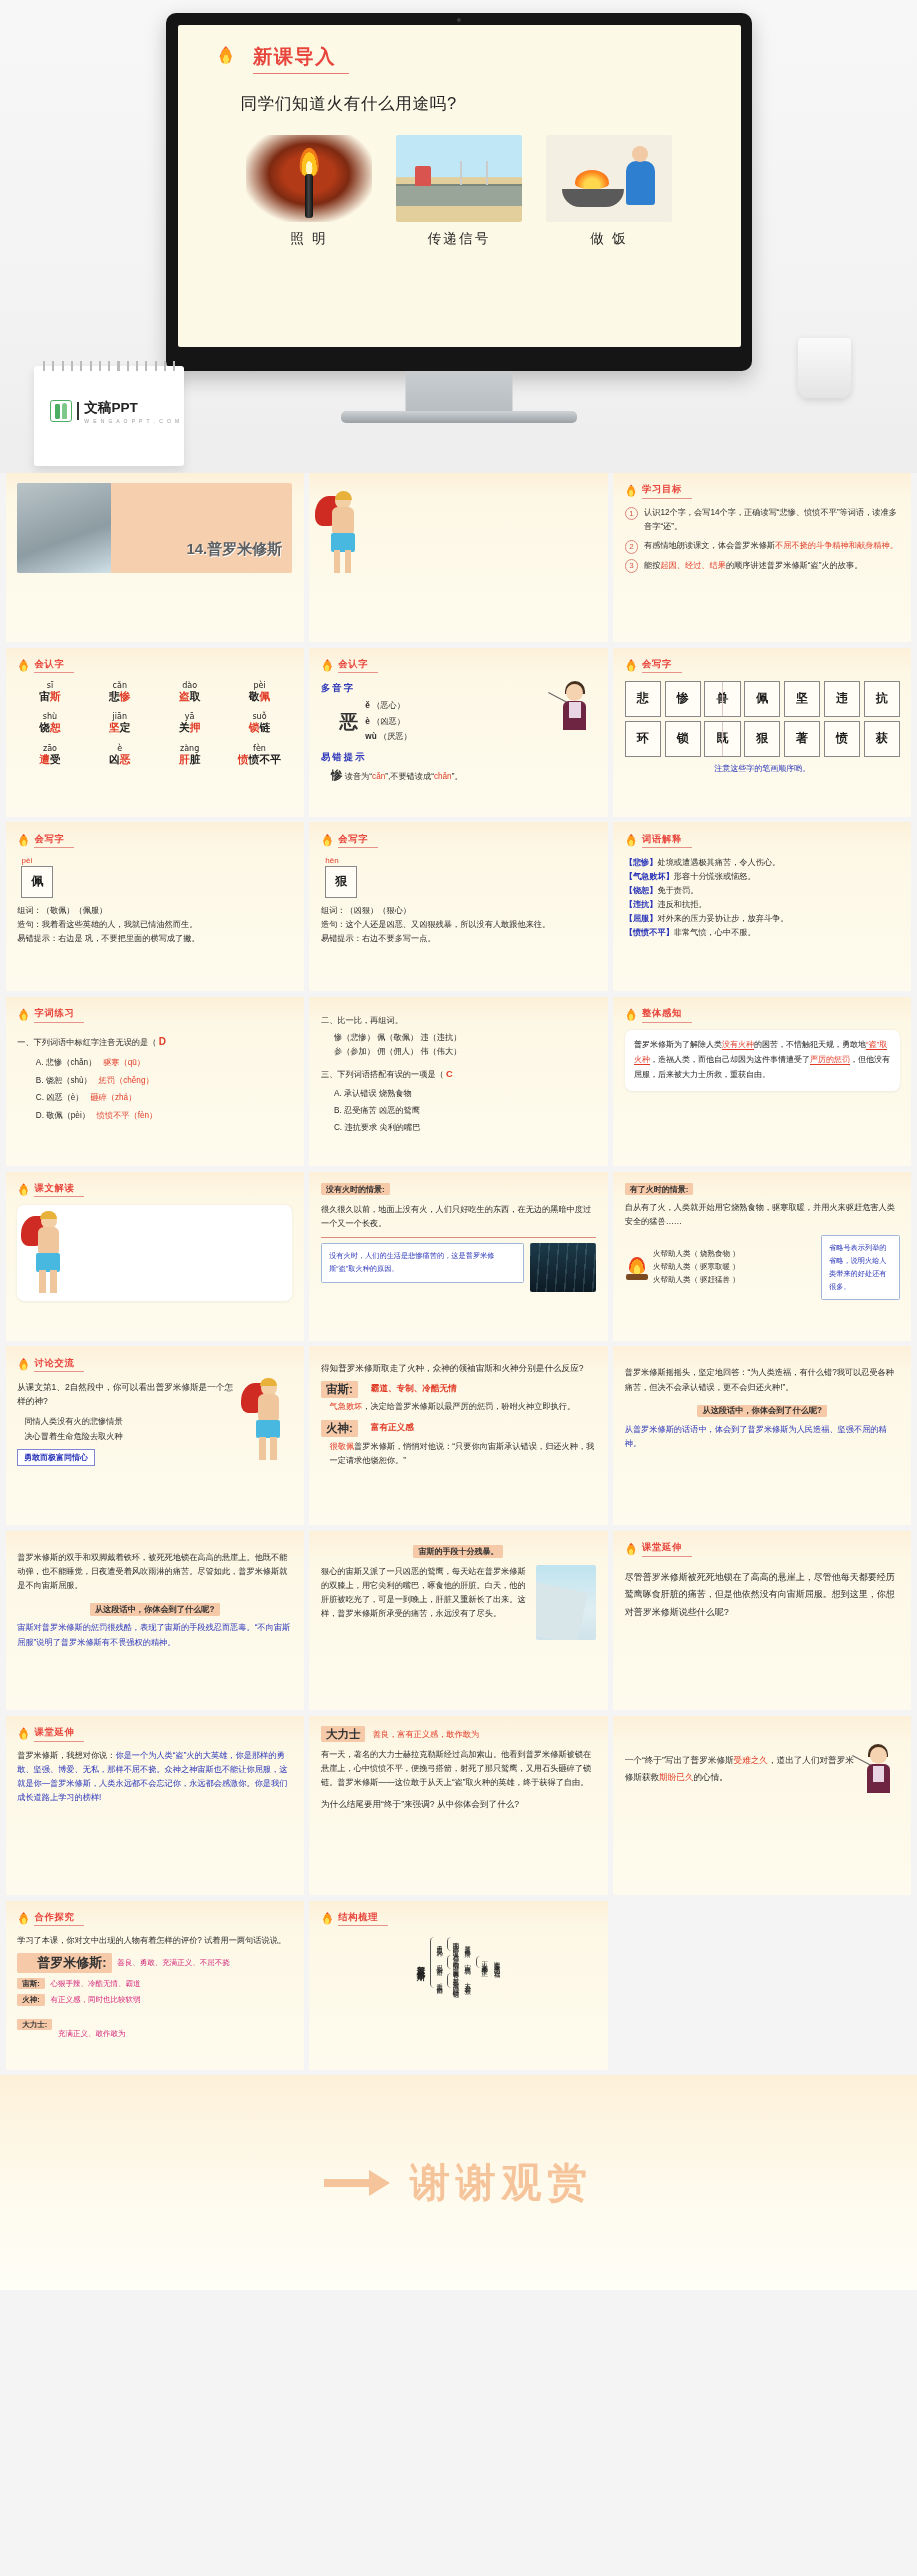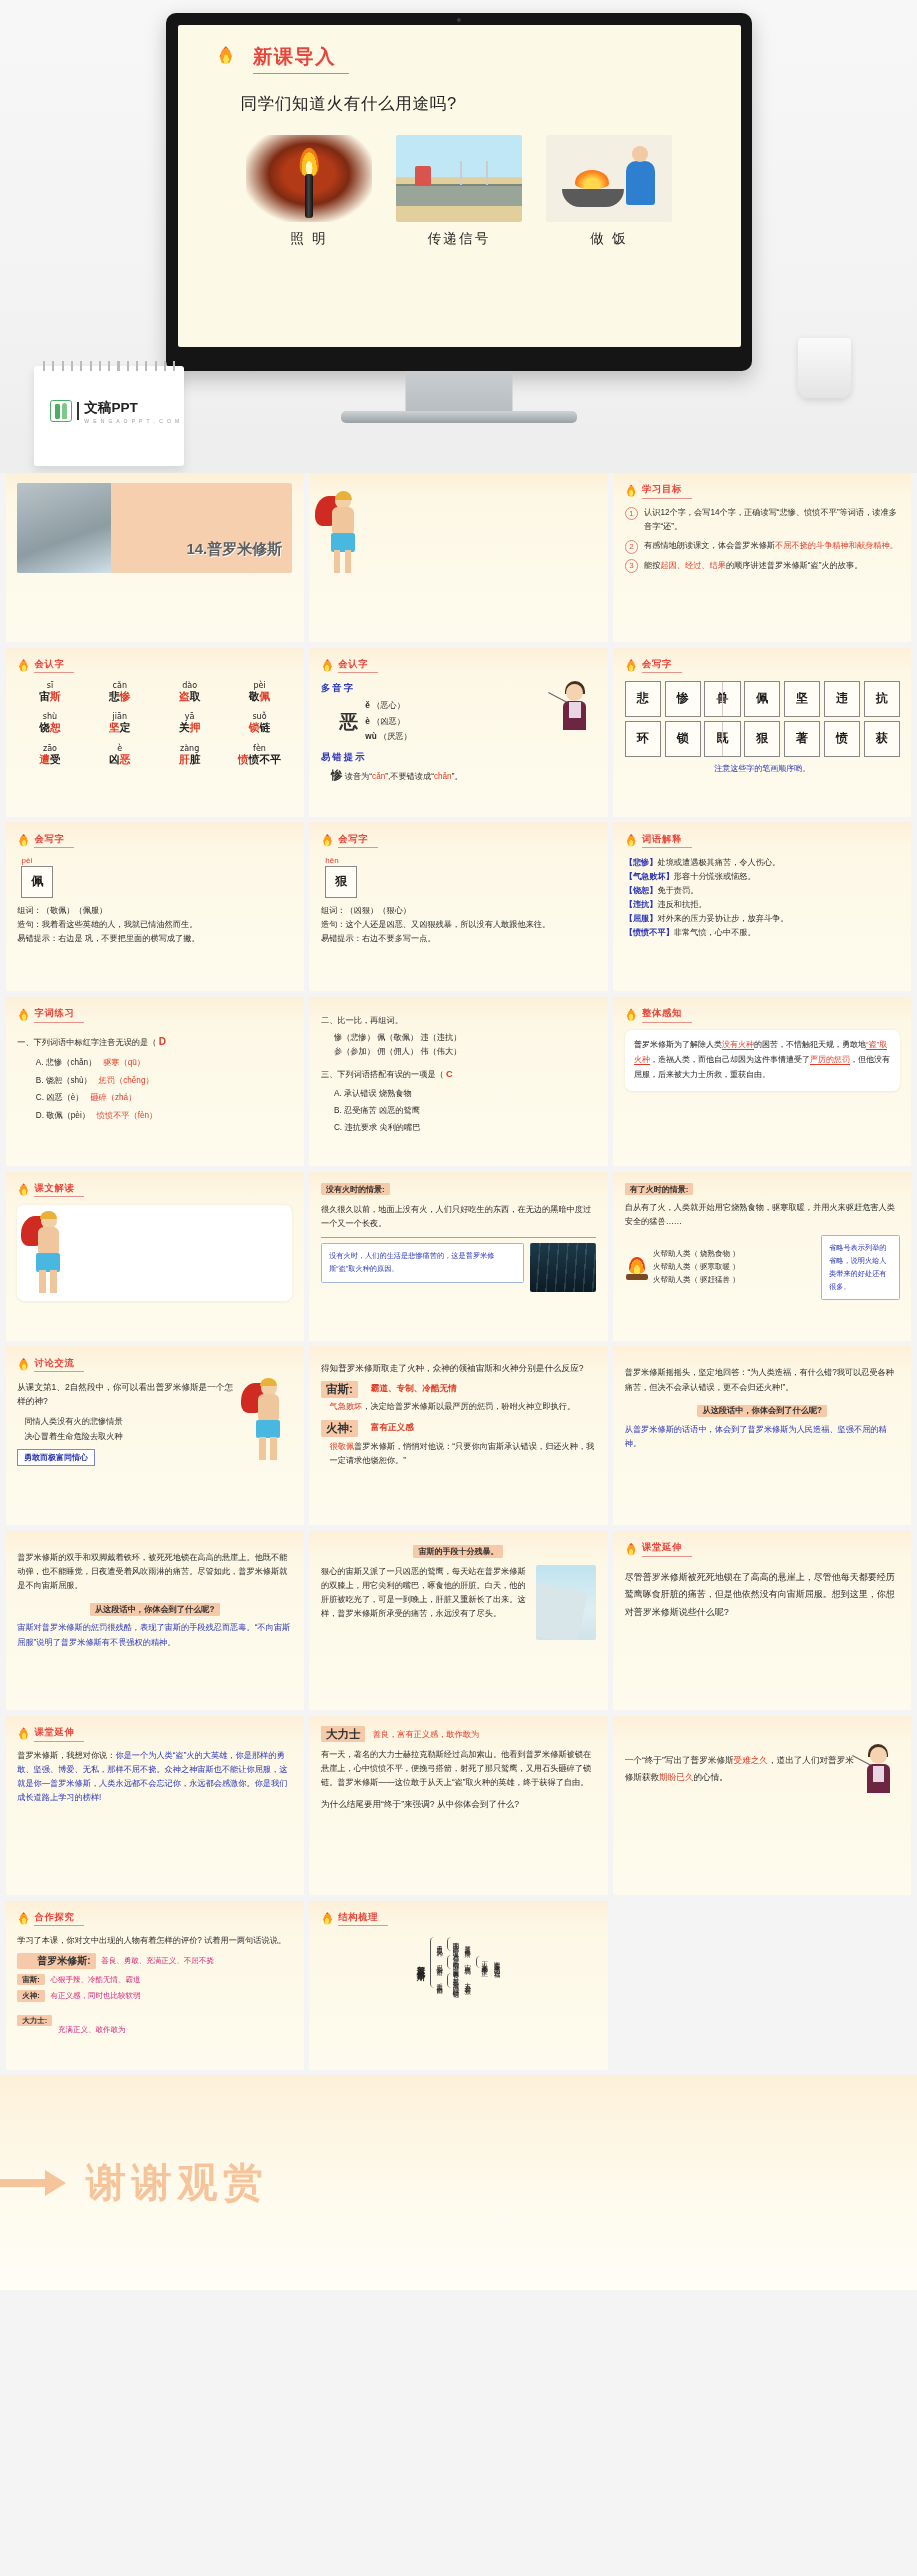--- a/index.html
+++ b/index.html
@@ -174,21 +174,21 @@
   .bonfire{width:24px;height:24px;position:relative;flex:none;}
   .bonfire:before{content:"";position:absolute;left:4.3px;top:1.4px;width:16px;height:17px;
     background:radial-gradient(ellipse at 50% 78%,#ffe14d 0 26%,#ff9c1a 27% 58%,#e8401c 59% 100%);
     border-radius:50% 50% 40% 40%/66% 66% 34% 34%;}
   .bonfire:after{content:"";position:absolute;left:1.4px;bottom:0;width:21.5px;height:5.7px;background:#7a4a22;border-radius:2.1px;}
   .struct{font-size:6.4px;line-height:1.5;color:#222;display:flex;justify-content:center;gap:2.9px;padding-top:2.9px;}
   .vcol{writing-mode:vertical-rl;text-orientation:upright;letter-spacing:1.4px;}
   .brace{border-left:1px solid #555;border-radius:4.3px;padding-left:3.6px;display:flex;flex-direction:column;justify-content:space-around;gap:4.3px;}
   
   .footer{height:215px;background:linear-gradient(180deg,#fdf0d9,#fefbee 55%,#fefdf6);
-    display:flex;align-items:center;justify-content:flex-start;gap:20px;}
+    display:flex;align-items:center;justify-content:center;gap:20px;}
   .arrow{width:66px;height:29px;position:relative;}
   .arrow:before{content:"";position:absolute;left:0;top:10.7px;width:46px;height:8px;background:#f6c49a;}
   .arrow:after{content:"";position:absolute;right:0;top:1.4px;width:0;height:0;
     border-top:13.6px solid transparent;border-bottom:13.6px solid transparent;border-left:21.5px solid #f6c49a;}
   .thanks{font-size:40px;font-weight:bold;color:#f6c49a;letter-spacing:5.7px;}
 </style>
 </head>
 <body>
 
 <div class="hero">
@@ -637,21 +637,21 @@
   </div>
 
   <div class="card">
     <div class="chdr">
       <span class="flame sm"></span>
       <span class="chdr-t">合作探究</span>
     </div>
     <div class="body" style="margin-bottom:5.7px">学习了本课，你对文中出现的人物有着怎样的评价? 试着用一两句话说说。</div>
     <div id="inq">
         <div style="display: flex; gap: 5.7px; align-items: center; margin-bottom: 5px;">
-          <span class="bx" style="font-size: 10px; padding-left: 20px;">普罗米修斯:</span>
+          <span class="bx" style="font-size: 13px; padding-left: 20px;">普罗米修斯:</span>
           <span class="pk" style="font-size: 7.5px;">善良、勇敢、充满正义、不屈不挠</span>
         </div>
         <div style="display: flex; gap: 5.7px; align-items: center; margin-bottom: 5px;">
           <span class="bx" style="font-size: 7.5px;">宙斯:</span>
           <span class="pk" style="font-size: 7.5px;">心狠手辣、冷酷无情、霸道</span>
         </div>
         <div style="display: flex; gap: 5.7px; align-items: center; margin-bottom: 5px;">
           <span class="bx" style="font-size: 7.5px;">火神:</span>
           <span class="pk" style="font-size: 7.5px;">有正义感，同时也比较软弱</span>
         </div>

